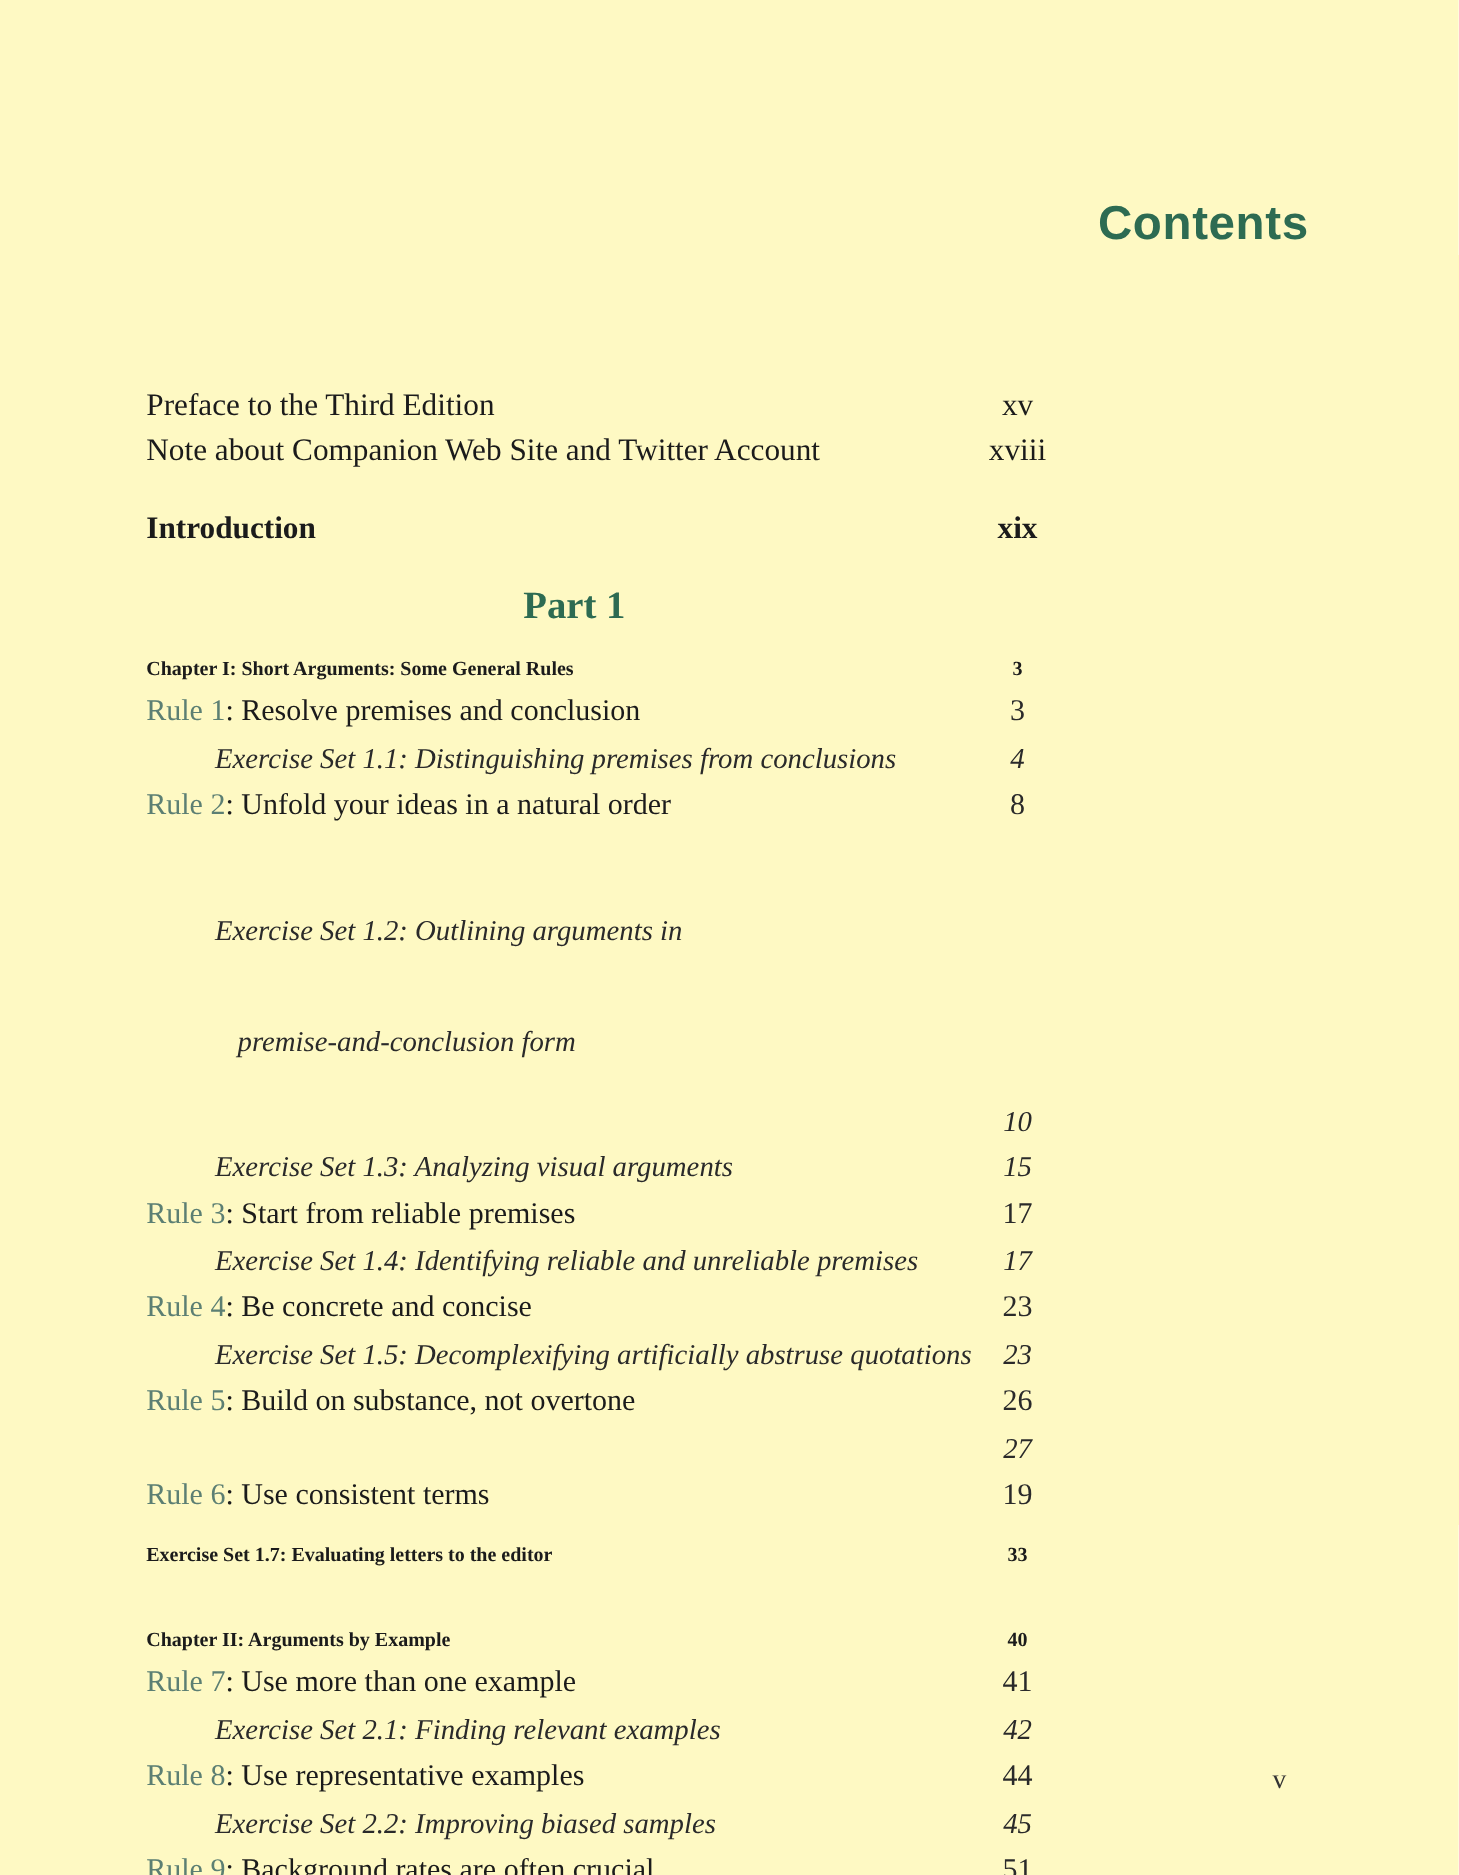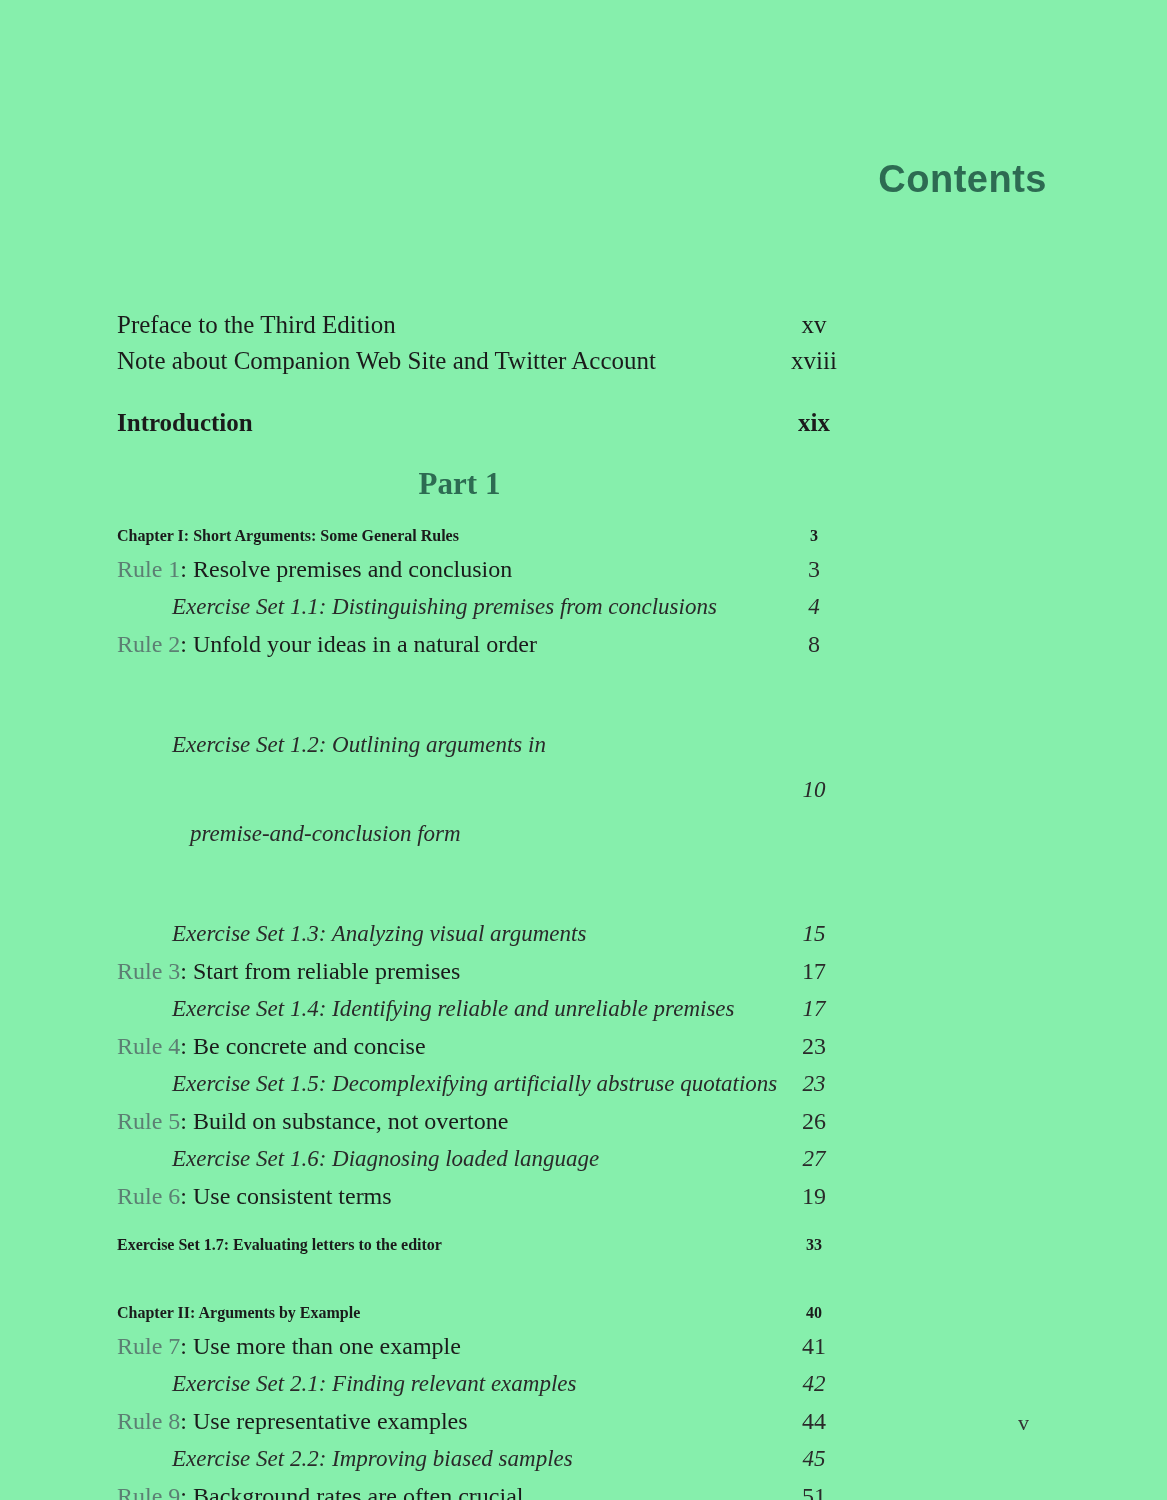--- a/index.html
+++ b/index.html
@@ -12,21 +12,21 @@
     height: 1500px;
     position: relative;
     font-family: "Liberation Serif", "DejaVu Serif", serif;
     color: #1b1b1b;
     overflow: hidden;
   }
 
   .page {
     position: absolute;
     inset: 0;
-    background: #86efac;
+    background: #fef9c3;
     text-decoration: underline;
   }
 
   
   .contents-heading {
     position: absolute;
     top: 160px;
     right: 120px;
     font-family: "Liberation Sans", "DejaVu Sans", sans-serif;
     font-size: 38px;
@@ -104,21 +104,21 @@
   }
   .row.exercise .pageno { font-style: italic; }
   .row.exercise .label.wrap {
     display: block;
     max-width: 470px;
     text-indent: 0;
     padding-left: 18px;
   }
   .row.exercise .label.wrap .l1 { display: block; margin-left: -18px; }
   .row.exercise .label.wrap .l2 { display: block; }
-  .row.exercise.two-line { align-items: center; padding-bottom: 6px; }
+  .row.exercise.two-line { align-items: flex-end; padding-bottom: 6px; }
   .row.exercise.two-line .label.wrap { line-height: 1.30; }
 
   
   .gap-sm { height: 16px; }
   .gap-md { height: 26px; }
   .gap-lg { height: 40px; }
 
   
   .folio {
     position: absolute;
@@ -228,21 +228,20 @@
       <span class="pageno">23</span>
     </div>
 
     <div class="row rule">
       <span class="label"><span class="rule-num">Rule 5</span><span>: Build on substance, not overtone</span></span>
       <span class="filler"></span>
       <span class="pageno">26</span>
     </div>
 
     <div class="row exercise">
-      <span class="label">Exercise Set 1.6: Diagnosing loaded language</span>
       <span class="filler"></span>
       <span class="pageno">27</span>
     </div>
 
     <div class="row rule">
       <span class="label"><span class="rule-num">Rule 6</span><span>: Use consistent terms</span></span>
       <span class="filler"></span>
       <span class="pageno">19</span>
     </div>
 

